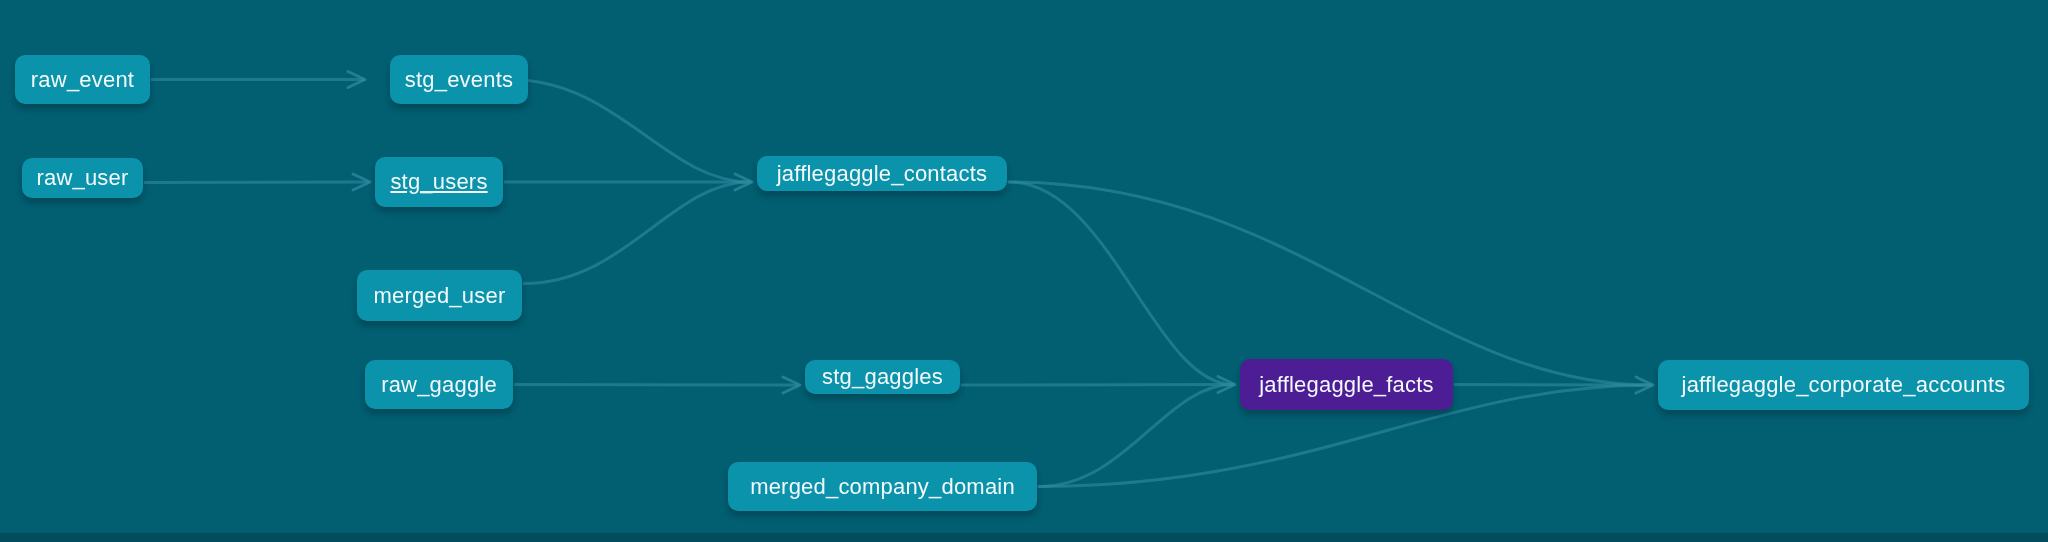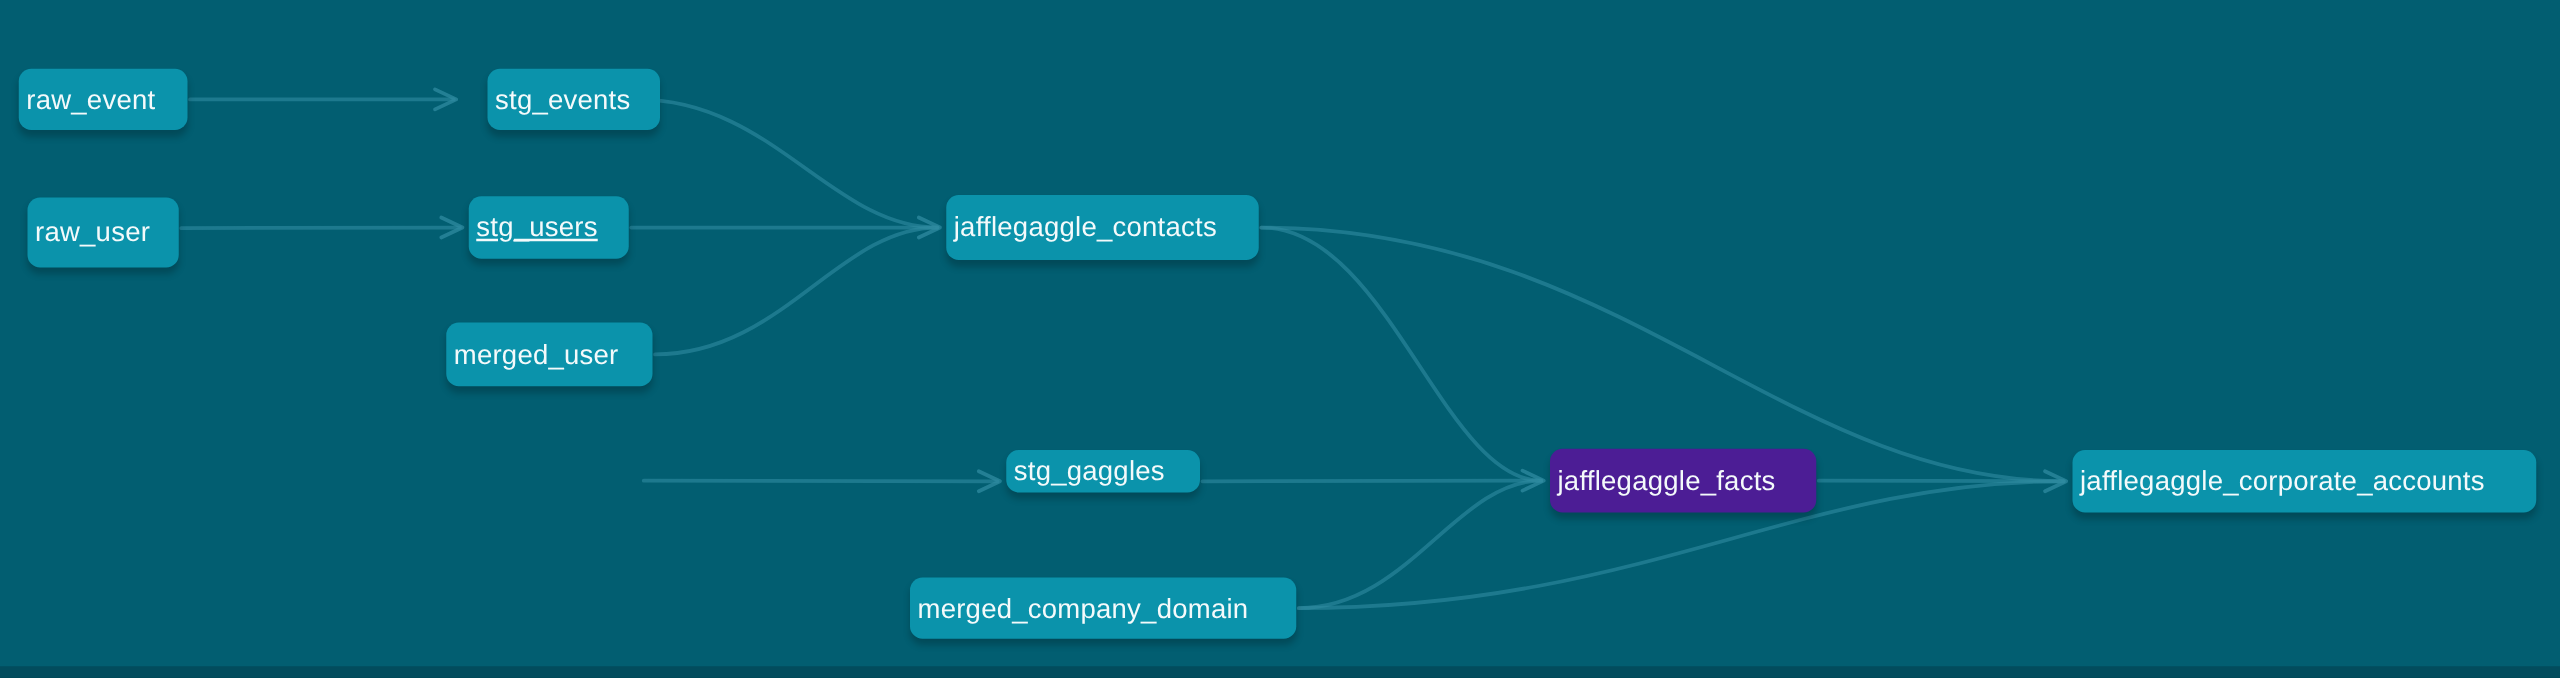--- a/index.html
+++ b/index.html
@@ -19,20 +19,21 @@
     left: 0;
     top: 0;
     width: 2048px;
     height: 542px;
     display: block;
   }
   .node {
     position: absolute;
     display: flex;
     align-items: center;
+    justify-content: center;
     border-radius: 10px;
     box-shadow: 0 5px 6px rgba(0, 0, 0, 0.22);
     cursor: pointer;
     box-sizing: border-box;
   }
   .node span {
     font-size: 22px;
     letter-spacing: 0.2px;
     white-space: nowrap;
     line-height: 1;
@@ -69,31 +70,34 @@
       <path d="M 783 377 L 800 385 L 783 393" fill="none" stroke="#2f8ba0" stroke-width="3" stroke-opacity="0.75" stroke-linecap="round" stroke-linejoin="round"></path>
       <path d="M 1218 376.5 L 1235 384.5 L 1218 392.5" fill="none" stroke="#2f8ba0" stroke-width="3" stroke-opacity="0.75" stroke-linecap="round" stroke-linejoin="round"></path>
       <path d="M 1636 377 L 1653 385 L 1636 393" fill="none" stroke="#2f8ba0" stroke-width="3" stroke-opacity="0.75" stroke-linecap="round" stroke-linejoin="round"></path>
     </svg>
   <div class="node" style="left: 15px; top: 55px; width: 135px; height: 49px; background: rgb(11, 147, 171); color: rgb(244, 250, 251);">
       <span>raw_event</span>
     </div>
     <div class="node" style="left: 390px; top: 55px; width: 138px; height: 49px; background: rgb(11, 147, 171); color: rgb(244, 250, 251);">
       <span>stg_events</span>
     </div>
-    <div class="node" style="left: 22px; top: 158px; width: 121px; height: 56px; background: rgb(11, 147, 171); color: rgb(244, 250, 251);">
+    <div class="node" style="left: 22px; top: 158px; width: 121px; height: 40px; background: rgb(11, 147, 171); color: rgb(244, 250, 251);">
       <span>raw_user</span>
     </div>
     <div class="node" style="left: 375px; top: 157px; width: 128px; height: 50px; background: rgb(11, 147, 171); color: rgb(244, 250, 251); text-decoration: underline;">
       <span>stg_users</span>
     </div>
-    <div class="node" style="left: 357px; top: 258px; width: 165px; height: 51px; background: rgb(11, 147, 171); color: rgb(244, 250, 251);">
+    <div class="node" style="left: 357px; top: 270px; width: 165px; height: 51px; background: rgb(11, 147, 171); color: rgb(244, 250, 251);">
       <span>merged_user</span>
     </div>
-    <div class="node" style="left: 757px; top: 156px; width: 250px; height: 52px; background: rgb(11, 147, 171); color: rgb(244, 250, 251);">
+    <div class="node" style="left: 757px; top: 156px; width: 250px; height: 35px; background: rgb(11, 147, 171); color: rgb(244, 250, 251);">
       <span>jafflegaggle_contacts</span>
+    </div>
+    <div class="node" style="left: 365px; top: 360px; width: 148px; height: 49px; background: rgb(11, 147, 171); color: rgb(244, 250, 251);">
+      <span>raw_gaggle</span>
     </div>
     <div class="node" style="left: 805px; top: 360px; width: 155px; height: 34px; background: rgb(11, 147, 171); color: rgb(244, 250, 251);">
       <span>stg_gaggles</span>
     </div>
     <div class="node" style="left: 1240px; top: 359px; width: 213px; height: 51px; background: #4c1d95; color: rgb(244, 250, 251);">
       <span>jafflegaggle_facts</span>
     </div>
     <div class="node" style="left: 728px; top: 462px; width: 309px; height: 49px; background: rgb(11, 147, 171); color: rgb(244, 250, 251);">
       <span>merged_company_domain</span>
     </div>

